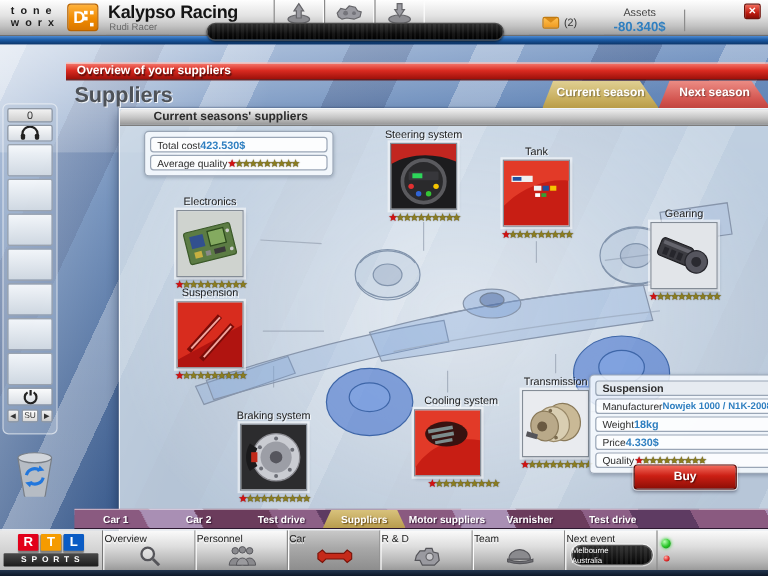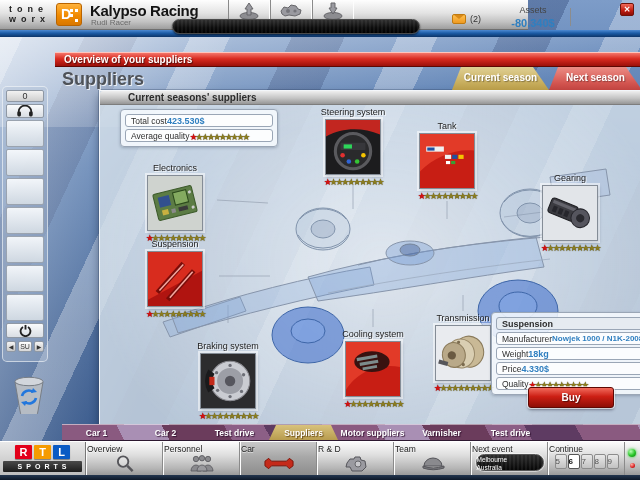--- a/index.html
+++ b/index.html
@@ -14,21 +14,21 @@
         rgba(255,255,255,0) 36px 92px,
         rgba(18,38,88,.28) 92px 140px,
         rgba(255,255,255,0) 140px 188px),
       linear-gradient(180deg, #7d9cc8 0%, #4a71a8 35%, #32568c 70%, #274a80 100%);
   }
   .bg-sweep { position:absolute; left:0; top:37px; width:640px; height:90px;
     background:linear-gradient(168deg, rgba(255,255,255,.55), rgba(255,255,255,0) 70%);
     pointer-events:none; }
 
   
-  #topbar { position:absolute; left:0; top:0; width:528px; height:30px;
+  #topbar { position:absolute; left:0; top:0; width:640px; height:30px;
     background:linear-gradient(180deg,#fefefe 0%,#e3e3e3 45%,#c2c2c2 75%,#9e9e9e 100%);
     border-bottom:1px solid #6f6f6f; z-index:30; }
   #blue-strip { position:absolute; left:0; top:30px; width:640px; height:7px;
     background:linear-gradient(180deg,#4d8ad2 0%,#1c5ca6 45%,#0c3468 100%); z-index:29; }
   .studio { position:absolute; left:9px; top:4px; color:#1d1d1d; font-size:9px; font-weight:bold;
     letter-spacing:5px; line-height:10px; }
   .dlogo { position:absolute; left:56px; top:3px; width:26px; height:23px; border-radius:3px;
     background:linear-gradient(180deg,#ffb23c,#f08a00 55%,#d97700); border:1px solid #b96400;
     color:#fff; font-weight:bold; font-size:14px; text-align:left; padding-left:4px; line-height:21px; }
   .dlogo i { position:absolute; right:3px; top:5px; width:8px; height:13px; font-style:normal;
@@ -118,21 +118,21 @@
     white-space:nowrap; height:11px; }
   .item-img { width:56px; height:56px; margin:1px auto 1px; border:1px solid #848c96;
     background:#e8ecf0; box-shadow:0 0 0 2px rgba(255,255,255,.55), 1px 2px 3px rgba(20,35,60,.35); }
   .item-img svg { display:block; width:54px; height:54px; }
   .item-steering { left:211px; top:2px; }
   .item-tank { left:305px; top:16px; }
   .item-electronics { left:33px; top:58px; }
   .item-gearing { left:428px; top:68px; }
   .item-suspension { left:33px; top:134px; }
   .item-braking { left:86px; top:236px; }
-  .item-cooling { left:231px; top:224px; }
+  .item-cooling { left:231px; top:224px;text-align:right; }
   .item-transmission { left:321px; top:208px; }
 
   #buy-btn { position:absolute; left:428px; top:282px; width:86px; height:21px;
     background:linear-gradient(180deg,#f26a5c 0%,#cc1f14 45%,#8e0e06 100%);
     border:1px solid #5e0803; border-radius:3px; box-shadow:0 0 0 1px rgba(255,255,255,.65), 0 2px 3px rgba(20,20,40,.45);
     color:#fff; font-size:10px; font-weight:bold; text-align:center; line-height:19px;
     text-shadow:1px 1px 1px rgba(0,0,0,.5); cursor:pointer; }
 
   
   #sidebar { position:absolute; left:2px; top:86px; width:46px; height:276px; z-index:12;
@@ -617,30 +617,20 @@
     </div>
 
     <div class="tool-btn">
       <div class="tool-label">Next event</div>
       <div class="next-pill">
         <div>Melbourne</div>
         <div>Australia</div>
       </div>
     </div>
 
-    <div class="tool-btn">
-      <div class="tool-label">Continue</div>
-      <div class="cal-row">
-        <div class="cal-tile">5</div>
-        <div class="cal-tile cal-active">6</div>
-        <div class="cal-tile">7</div>
-        <div class="cal-tile">8</div>
-        <div class="cal-tile">9</div>
-      </div>
-    </div>
 
     <div id="traffic">
       <div class="led-green"></div>
       <div class="led-red"></div>
     </div>
   </div>
   <div id="bottom-strip"></div>
 </div>
 
 </body></html>

